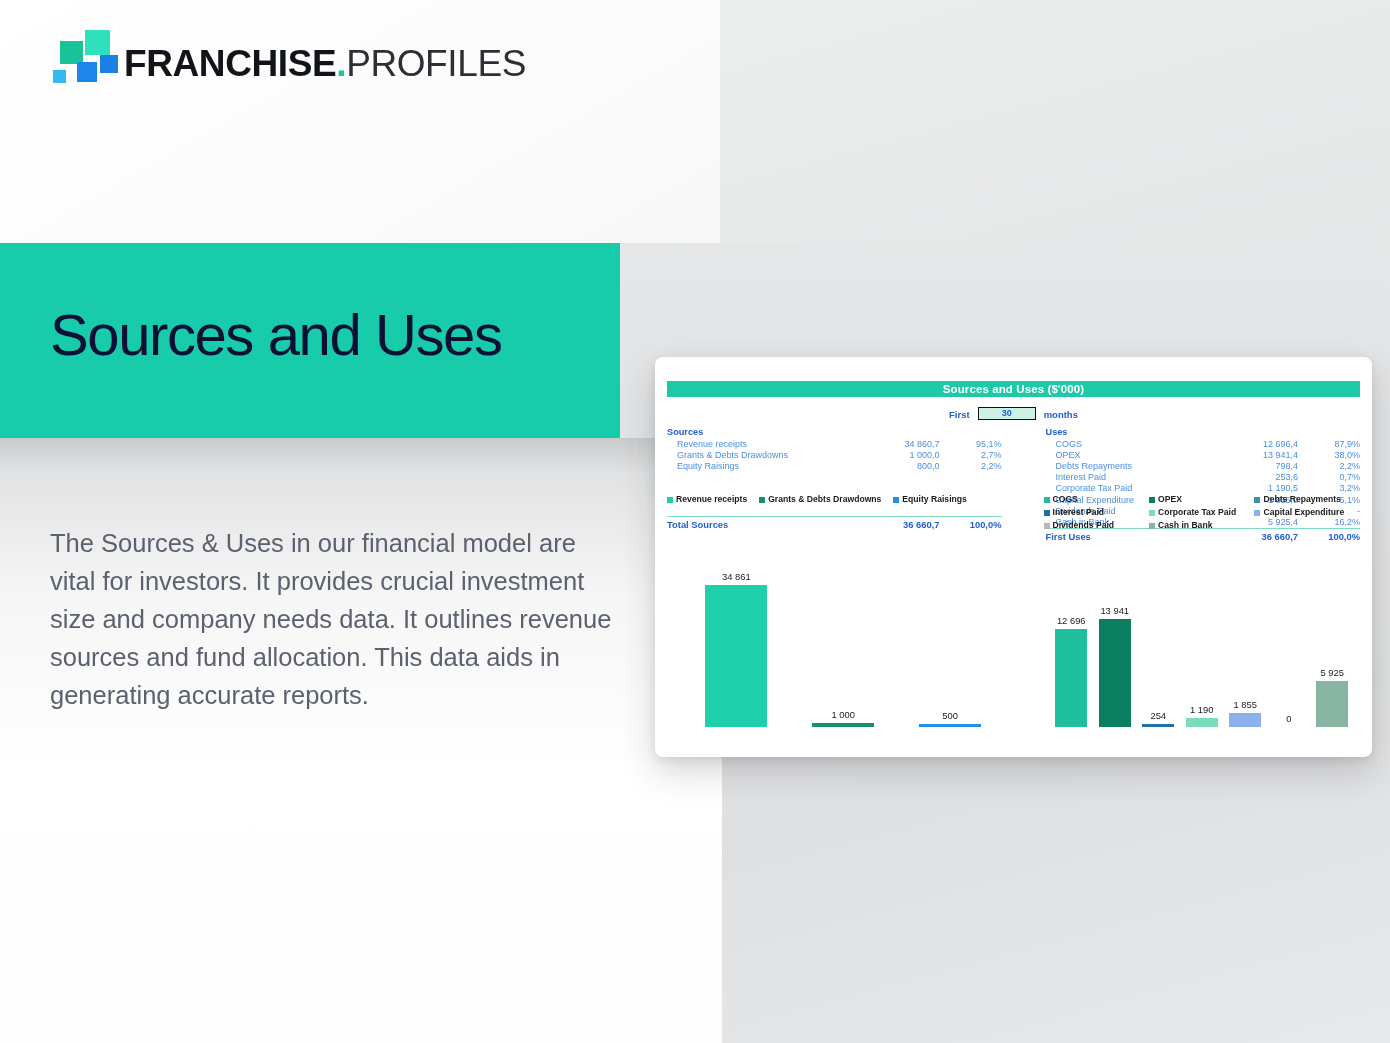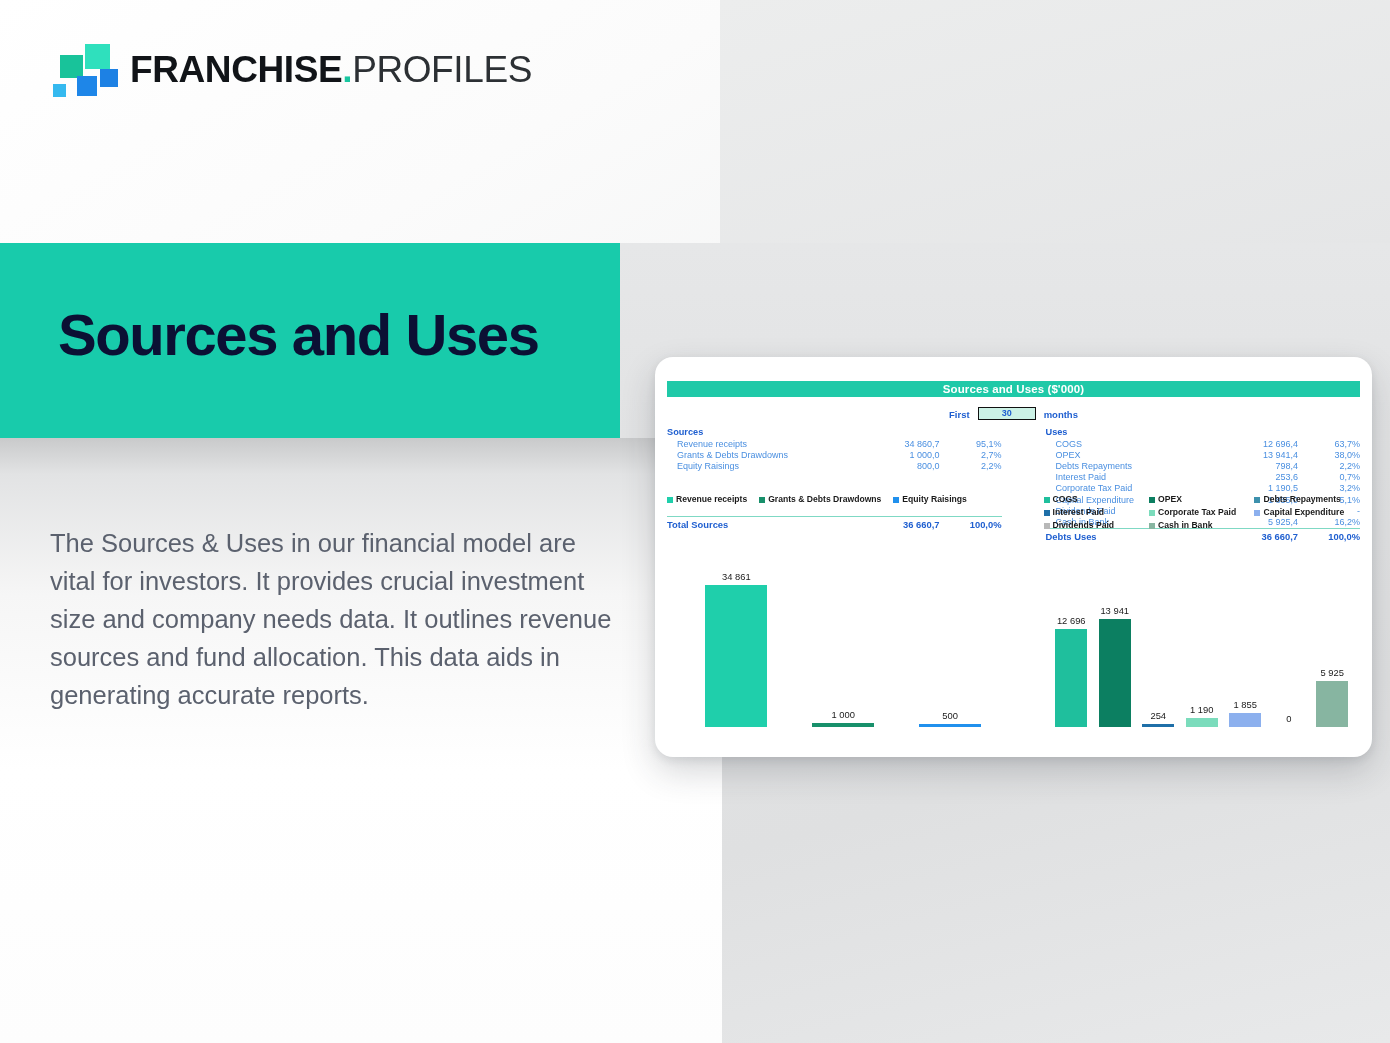--- a/index.html
+++ b/index.html
@@ -26,22 +26,22 @@
     background: linear-gradient(150deg, #ffffff 0%, #fbfbfb 30%, #f3f4f4 62%, #eceded 100%);
   }
   .bg-bottom-left-shade {
     position: absolute;
     left: 0; top: 438px; width: 722px; height: 605px;
     background: linear-gradient(180deg, #c9cacb 0%, #e2e3e4 6%, #f6f6f6 26%, #ffffff 55%, #fdfdfd 100%);
   }
 
   
   .logo {
-    position: absolute; left: 48px; top: 42px;
-    display: flex; align-items: center; gap: 20px;
+    position: absolute; left: 48px; top: 28px;
+    display: flex; align-items: flex-end; gap: 14px;
   }
   .logo-mark { position: relative; width: 62px; height: 54px; }
   .logo-mark span { position: absolute; display: block; }
   .lm1 { left: 12px; top: 13px;  width: 23px; height: 23px; background: #18c39a; }
   .lm2 { left: 37px; top: 2px;   width: 25px; height: 25px; background: #2fe0bd; }
   .lm3 { left: 29px; top: 34px;  width: 20px; height: 20px; background: #1e86e8; }
   .lm4 { left: 52px; top: 27px;  width: 18px; height: 18px; background: #1d81e4; }
   .lm5 { left: 5px;  top: 42px;  width: 13px; height: 13px; background: #35b9ef; }
   .logo-type {
     font-size: 37px; letter-spacing: -0.4px;
@@ -58,40 +58,39 @@
     background: #18cbab;
   }
   .banner-clip-right {
     position: absolute;
     left: 620px; top: 243px; width: 770px; height: 195px;
     background: linear-gradient(180deg,#e6e7e8 0%, #e2e3e4 100%);
   }
   .banner-title {
     position: absolute;
     left: 50px; top: 305px;
-    font-size: 58px; font-weight: 700;
+    font-size: 58px; font-weight: 400;
     color: #0b1034; letter-spacing: -1.4px;
     line-height: 1.05;
-    margin-left: 8px;
   }
 
   
   .body-copy {
     position: absolute;
     left: 50px; top: 524px; width: 570px;
     font-size: 25.5px; line-height: 38px;
     color: #5b616e; font-weight: 400;
   }
 
   
   .card {
     position: absolute;
     left: 655px; top: 357px; width: 717px; height: 400px;
     background: #ffffff;
-    border-radius: 18px;
+    border-radius: 8px;
     box-shadow: 0 14px 34px rgba(40,45,55,0.20), 0 3px 8px rgba(40,45,55,0.10);
     overflow: hidden;
   }
   .sheet {
     position: absolute;
     left: 12px; top: 24px; width: 693px; height: 366px;
     font-family: "Liberation Sans", sans-serif;
   }
   .sheet-title {
     width: 100%; height: 16px;
@@ -257,21 +256,21 @@
           </table>
         </div>
 
         <div class="tbl-col right">
           <div class="tbl-head">Uses</div>
           <table class="fin">
             <tbody>
               <tr>
                 <td class="lbl">COGS</td>
                 <td class="val">12 696,4</td>
-                <td class="pct">63,7%</td>
+                <td class="pct">87,9%</td>
               </tr>
               <tr>
                 <td class="lbl">OPEX</td>
                 <td class="val">13 941,4</td>
                 <td class="pct">38,0%</td>
               </tr>
               <tr>
                 <td class="lbl">Debts Repayments</td>
                 <td class="val">798,4</td>
                 <td class="pct">2,2%</td>
@@ -295,21 +294,21 @@
                 <td class="lbl">Dividends Paid</td>
                 <td class="val">-</td>
                 <td class="pct">-</td>
               </tr>
               <tr>
                 <td class="lbl">Cash in Bank</td>
                 <td class="val">5 925,4</td>
                 <td class="pct">16,2%</td>
               </tr>
               <tr class="total">
-                <td class="lbl">Debts Uses</td>
+                <td class="lbl">First Uses</td>
                 <td class="val">36 660,7</td>
                 <td class="pct">100,0%</td>
               </tr>
             </tbody>
           </table>
         </div>
       </div>
 
       <div class="legends">
         <div class="legend-col">

